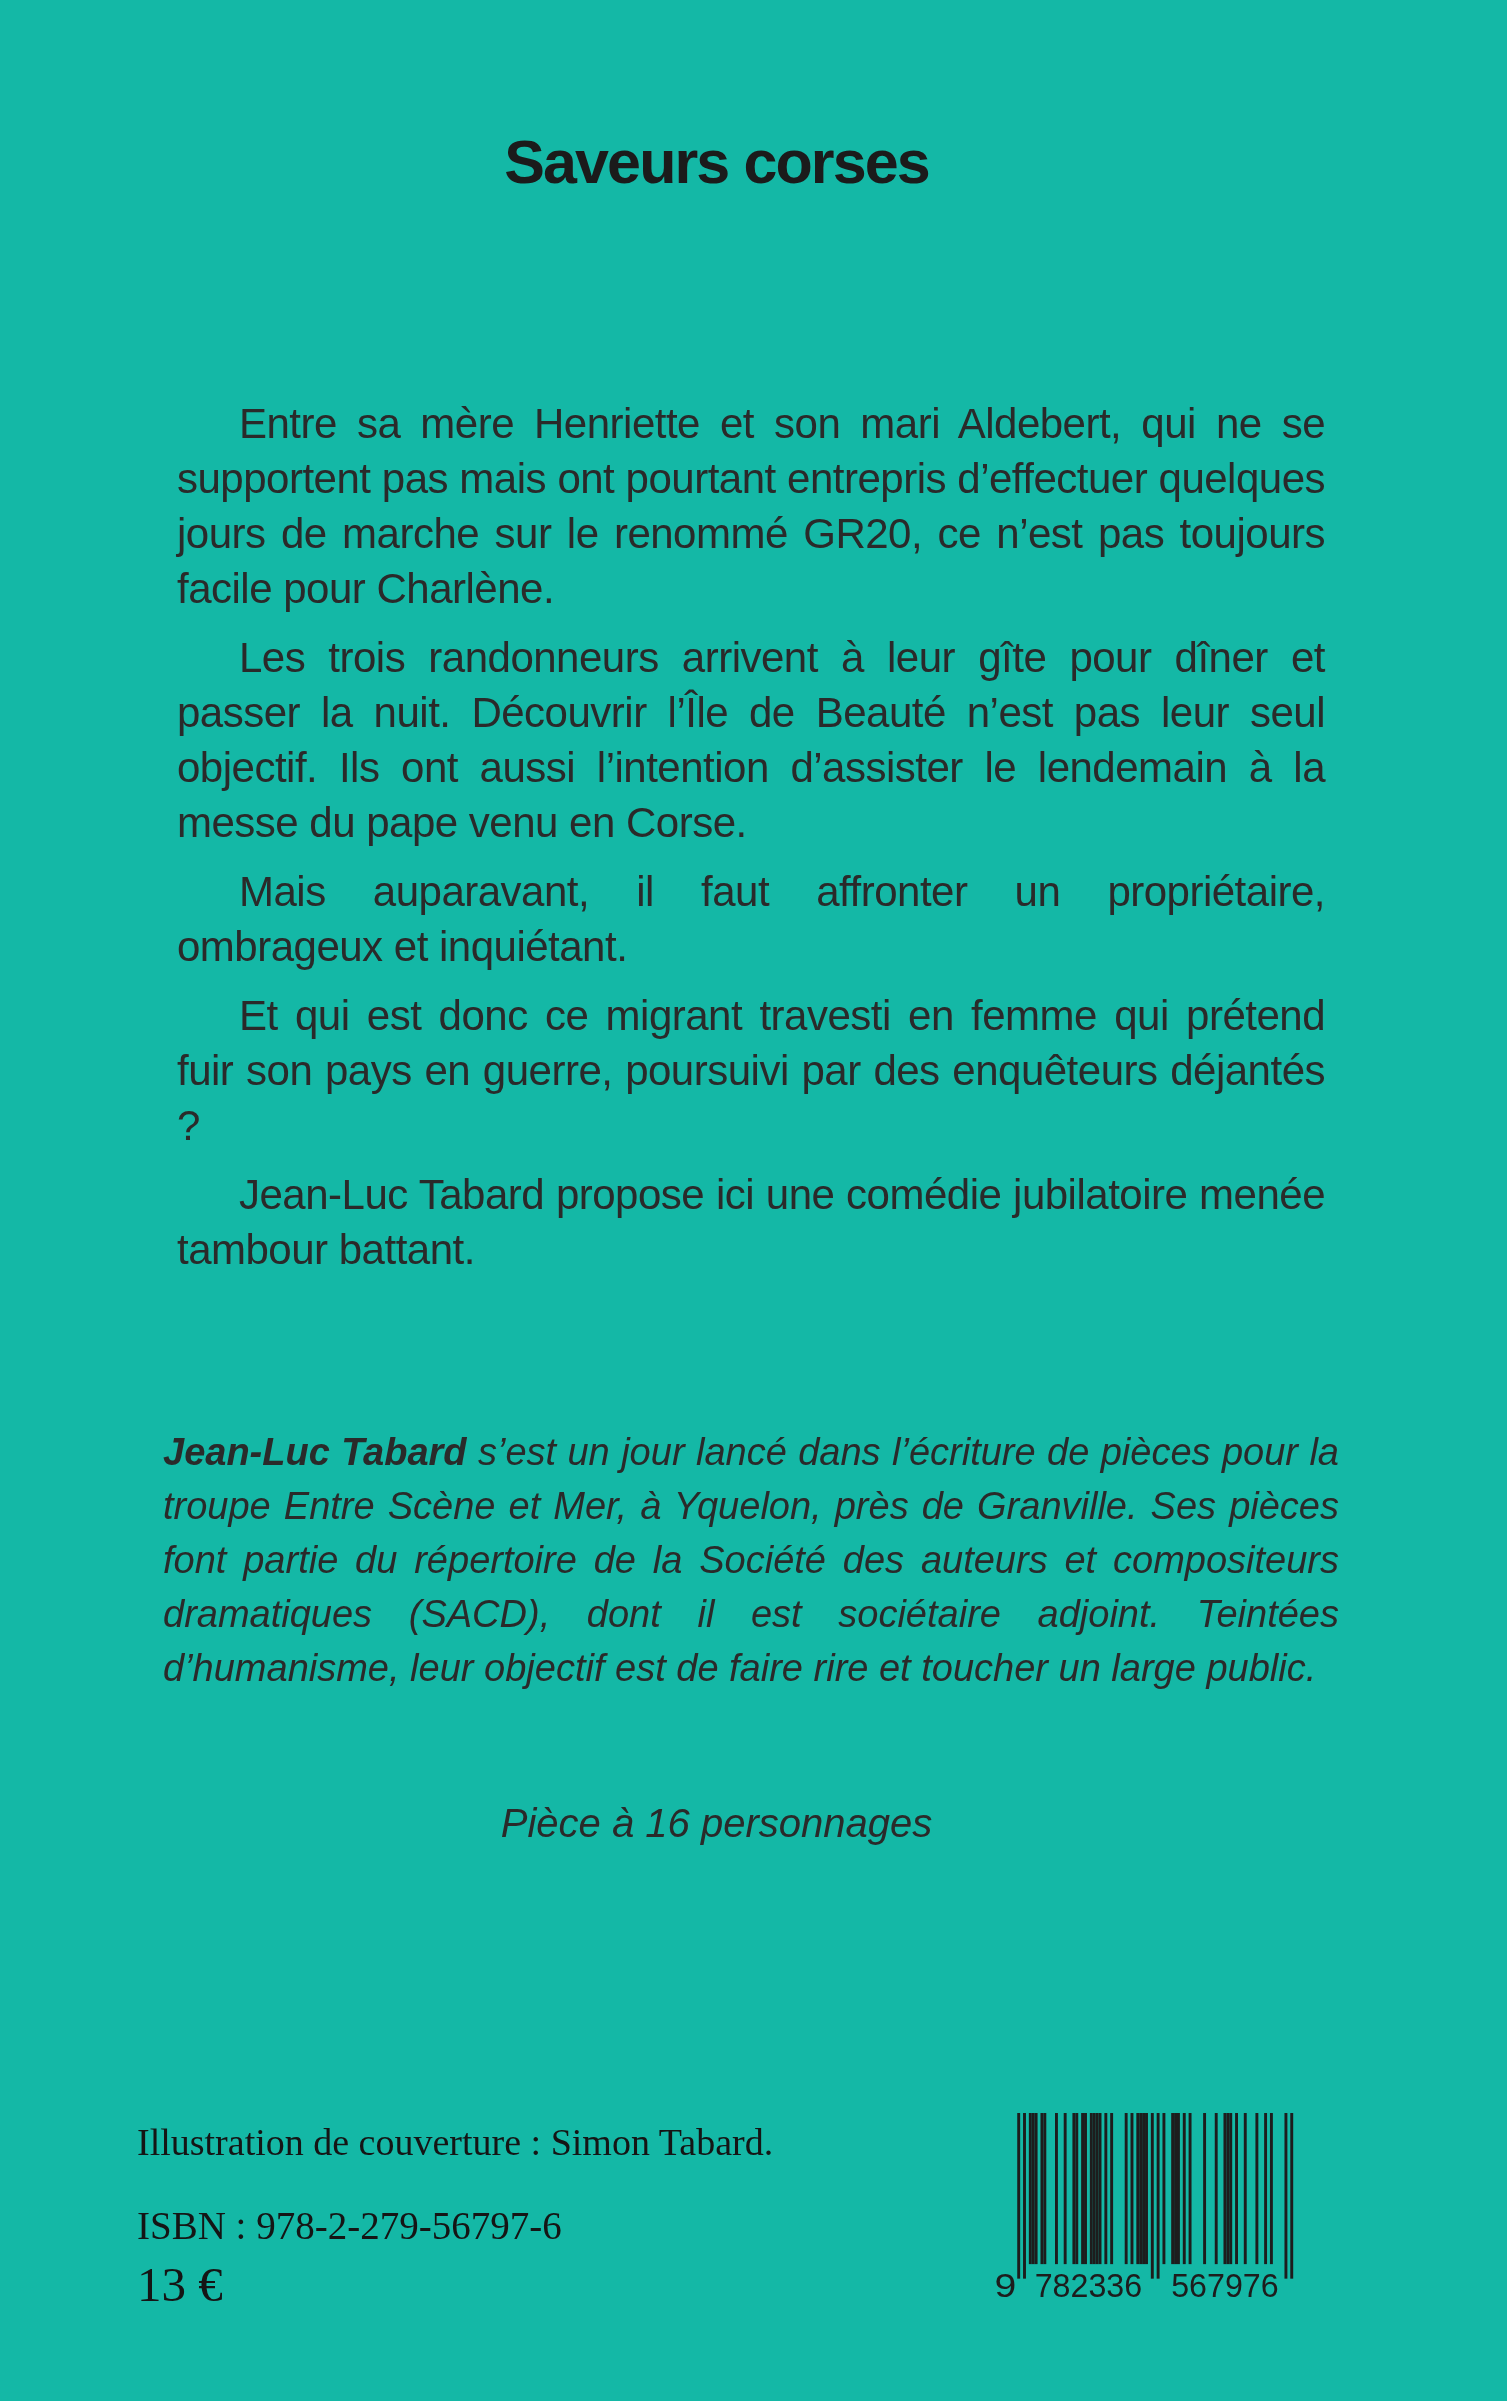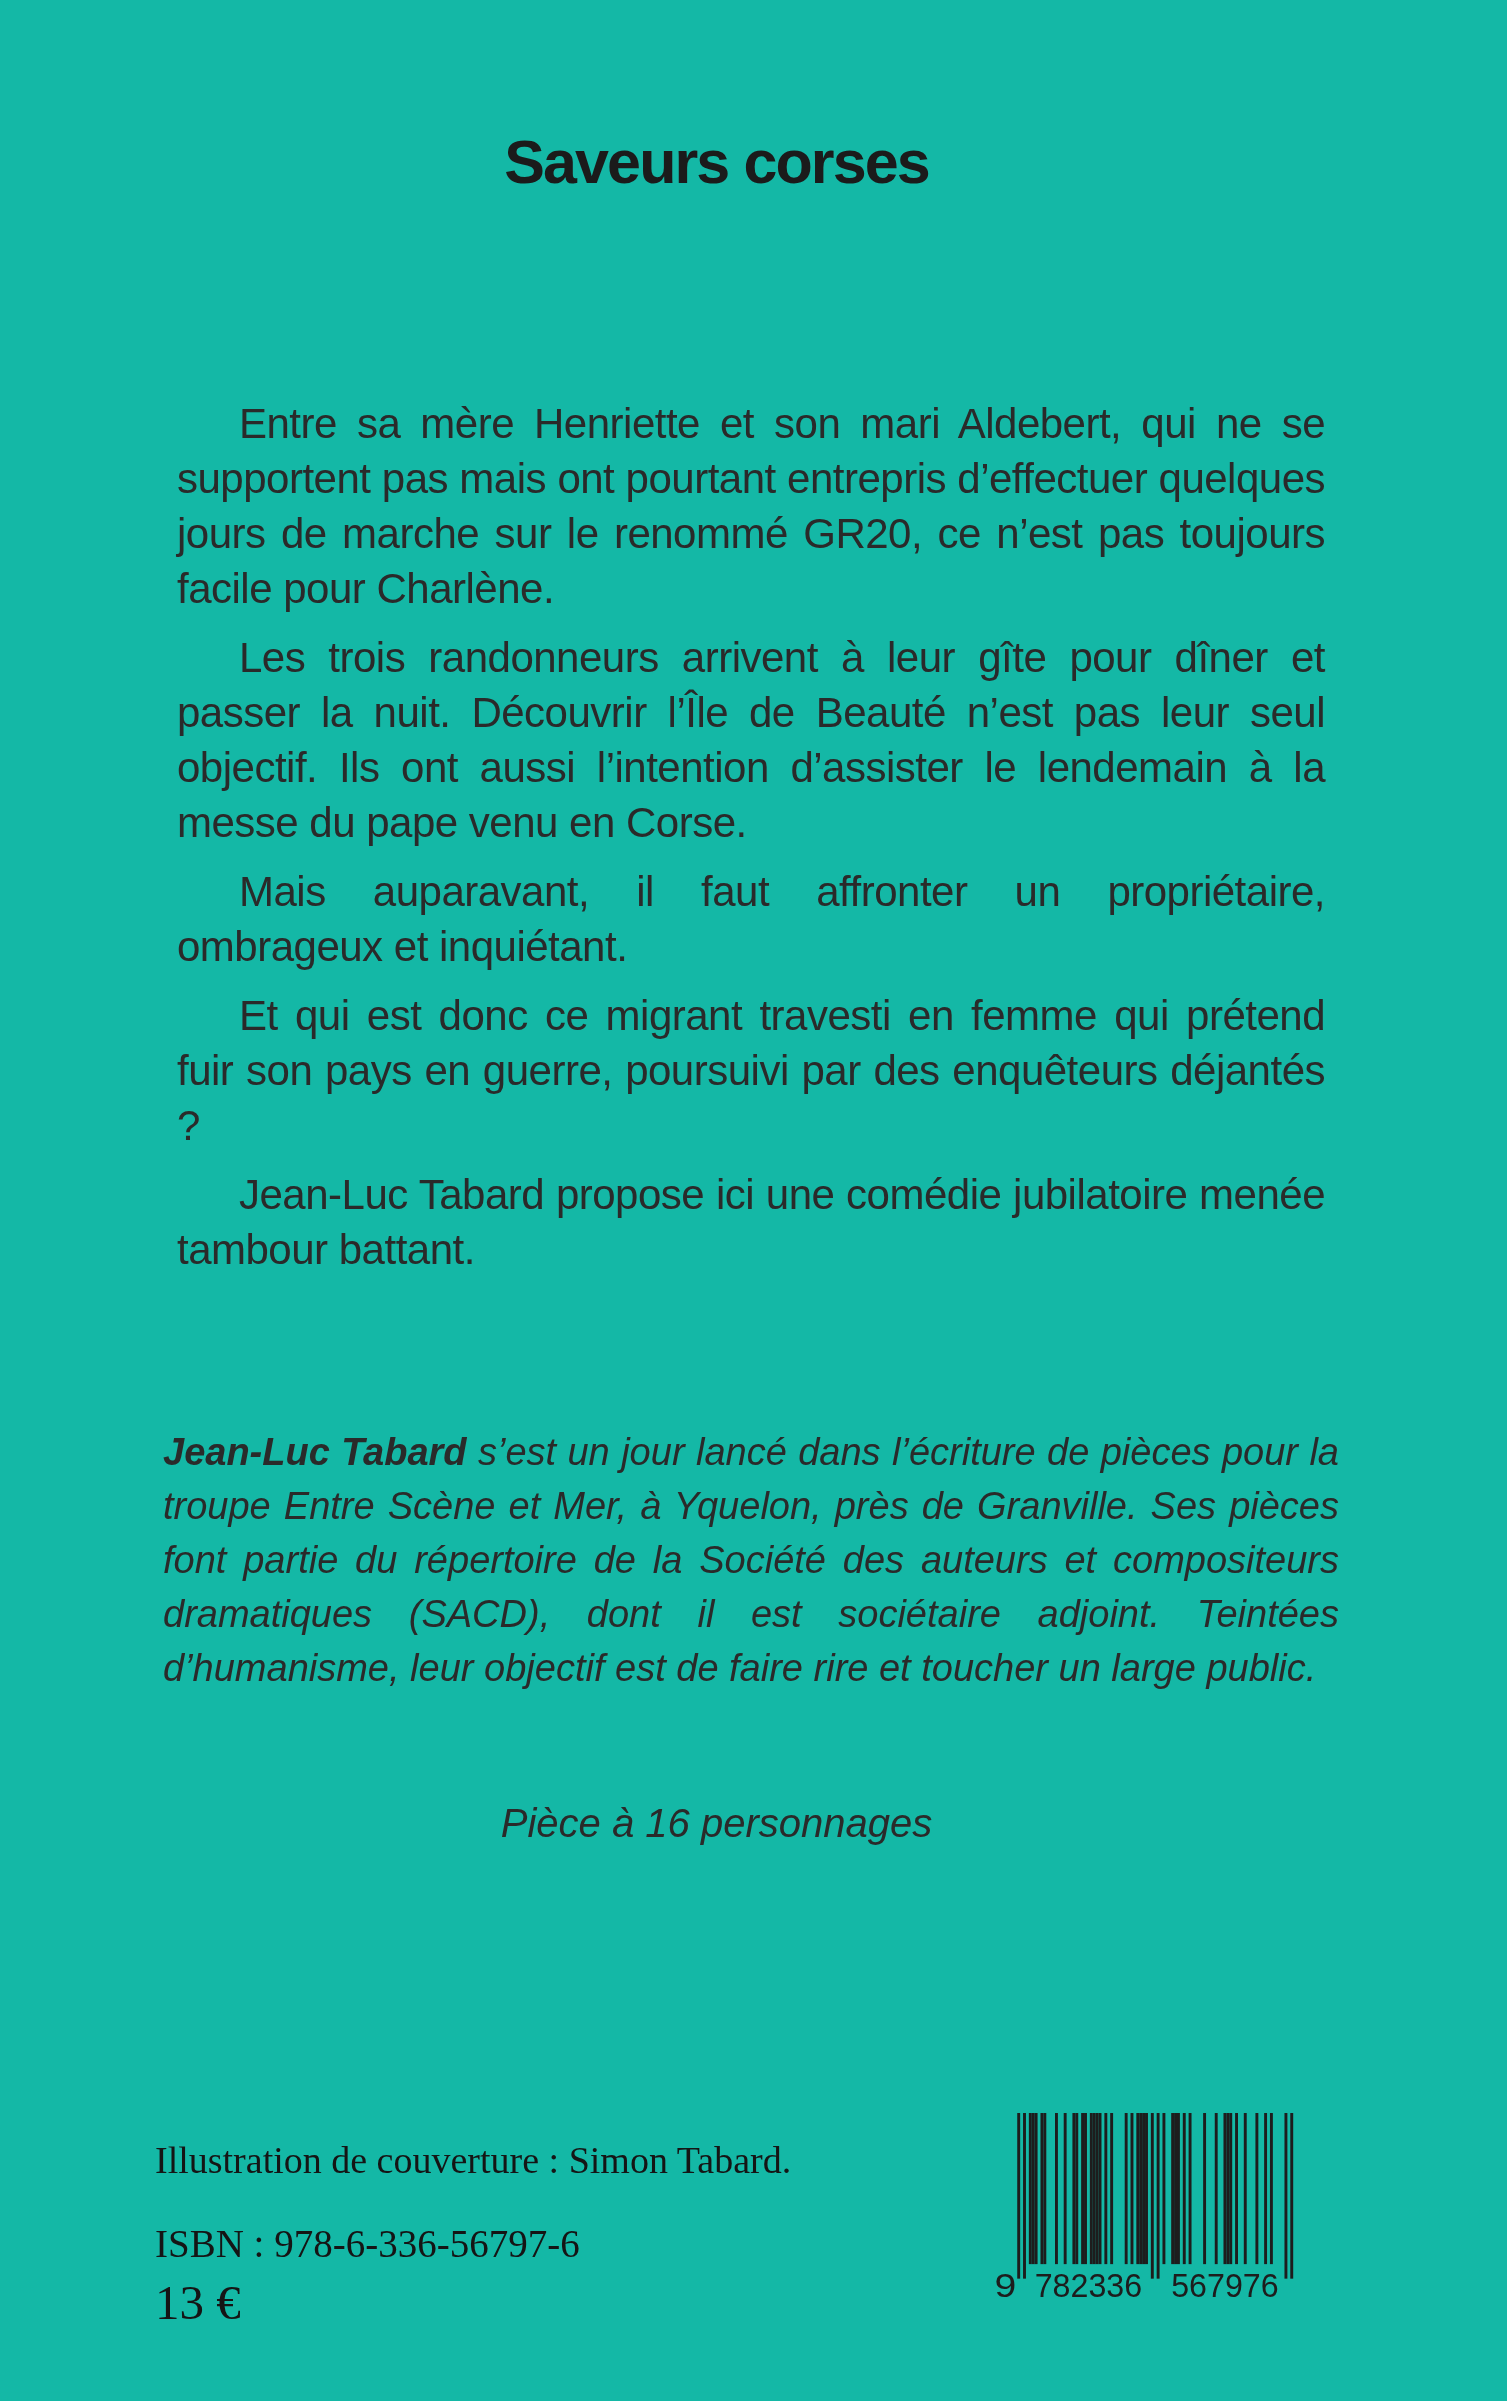--- a/index.html
+++ b/index.html
@@ -60,21 +60,21 @@
     font-weight:300;
     font-size:40px;
     color:#2a2a2a;
     margin:0;
   }
   .credit-line{
     position:absolute;
     left:137px;
     font-family:"Liberation Serif", serif;
     color:#151515;
-    margin:18px;
+    margin:0;
     white-space:nowrap;
   }
   .credit-illustration{top:2120px;font-size:38px;}
   .credit-isbn{top:2203px;font-size:39px;}
   .credit-price{top:2256px;font-size:49px;}
   .barcode-svg{
     position:absolute;
     left:994px;
     top:2113px;
     width:305px;
@@ -97,21 +97,21 @@
     <p>Et qui est donc ce migrant travesti en femme qui prétend fuir son pays en guerre, poursuivi par des enquêteurs déjantés ?</p>
     <p>Jean-Luc Tabard propose ici une comédie jubilatoire menée tambour battant.</p>
   </div>
 
   <p class="author-bio"><span class="author-name">Jean-Luc Tabard</span><span> s’est un jour lancé dans l’écriture de pièces pour la troupe Entre Scène et Mer, à Yquelon, près de Granville. Ses pièces font partie du répertoire de la Société des auteurs et compositeurs dramatiques (SACD), dont il est sociétaire adjoint. Teintées d’humanisme, leur objectif est de faire rire et toucher un large public.</span></p>
 
   <p class="cast-note">Pièce à 16 personnages</p>
 
   <p class="credit-line credit-illustration">Illustration de couverture : Simon Tabard.</p>
 
-  <p class="credit-line credit-isbn">ISBN : 978-6-336-56797-6</p>
+  <p class="credit-line credit-isbn">ISBN : 978-2-279-56797-6</p>
 
   <p class="credit-line credit-price">13 €</p>
 
   <svg class="barcode-svg" viewBox="0 0 105 64" preserveAspectRatio="none" xmlns="http://www.w3.org/2000/svg">
       <rect x="8" y="0" width="1" height="57"></rect>
       <rect x="10" y="0" width="1" height="57"></rect>
       <rect x="12" y="0" width="1" height="52"></rect>
       <rect x="13" y="0" width="1" height="52"></rect>
       <rect x="14" y="0" width="1" height="52"></rect>
       <rect x="16" y="0" width="1" height="52"></rect>

